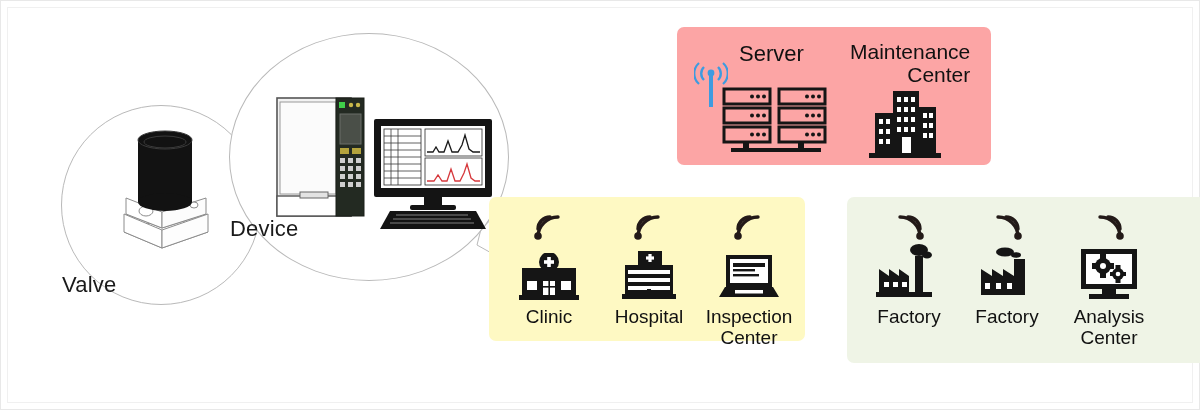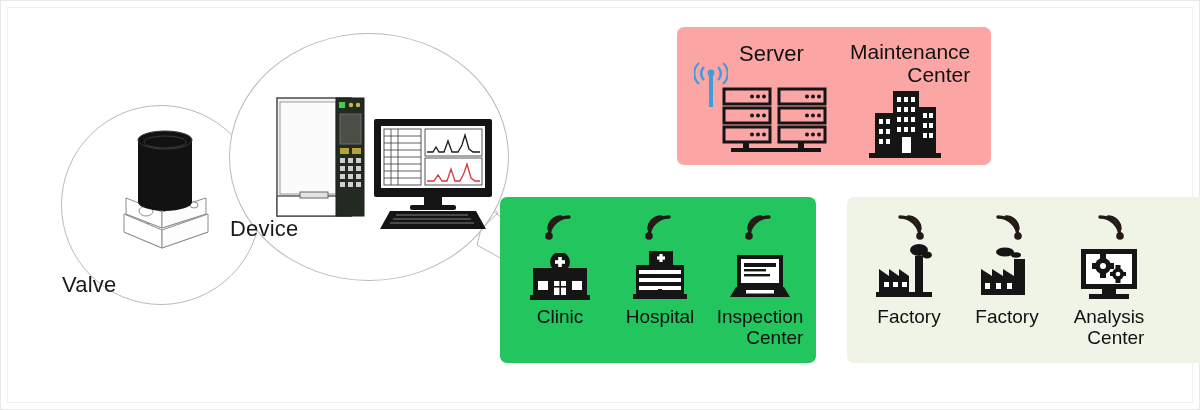--- a/index.html
+++ b/index.html
@@ -46,42 +46,42 @@
   #valve-label{left:0;top:138px;margin-top:28px;}
   #device-label{left:0;top:182px;}
 
   
   .panel{
     position:absolute;
     border-radius:7px;
     box-sizing:border-box;
   }
   #server-panel{left:676px;top:26px;width:314px;height:138px;background:#fca5a5;}
-  #clinic-panel{left:499px;top:196px;width:316px;height:166px;background:#22c55e;}
+  #clinic-panel{left:488px;top:196px;width:316px;height:144px;background:#fef9c3;}
   #factory-panel{left:846px;top:196px;width:372px;height:166px;background:#eff4e6;}
   .label-two-line{text-align:right;}
 
   
   #server-antenna{position:absolute;left:17px;top:34px;}
   #server-label{position:absolute;left:62px;top:14px;font-size:22px;color:#111;}
   #server-racks{position:absolute;left:44px;top:60px;}
   #maint-label{position:absolute;left:173px;top:14px;font-size:21px;color:#111;line-height:1.08;white-space:pre-line;}
   #maint-icon{position:absolute;left:190px;top:62px;}
 
   
   .col{
     position:absolute;
     display:flex;
     flex-direction:column;
     align-items:center;
   }
   .wifi-wrap{height:36px;display:flex;align-items:flex-end;}
   .icon-wrap{height:58px;display:flex;align-items:flex-end;justify-content:center;}
   .cap{margin-top:6px;font-size:19px;color:#111;line-height:1.08;white-space:pre-line;text-align:center;}
-  .cap.right{text-align:right;}
+  .cap.right{text-align:center;}
 
   svg{display:block;}
 </style>
 </head>
 <body>
 
 <div id="stage">
   <div class="frame-inner"></div>
 
   <svg width="1200" height="410" style="position:absolute;left:0;top:0;">

